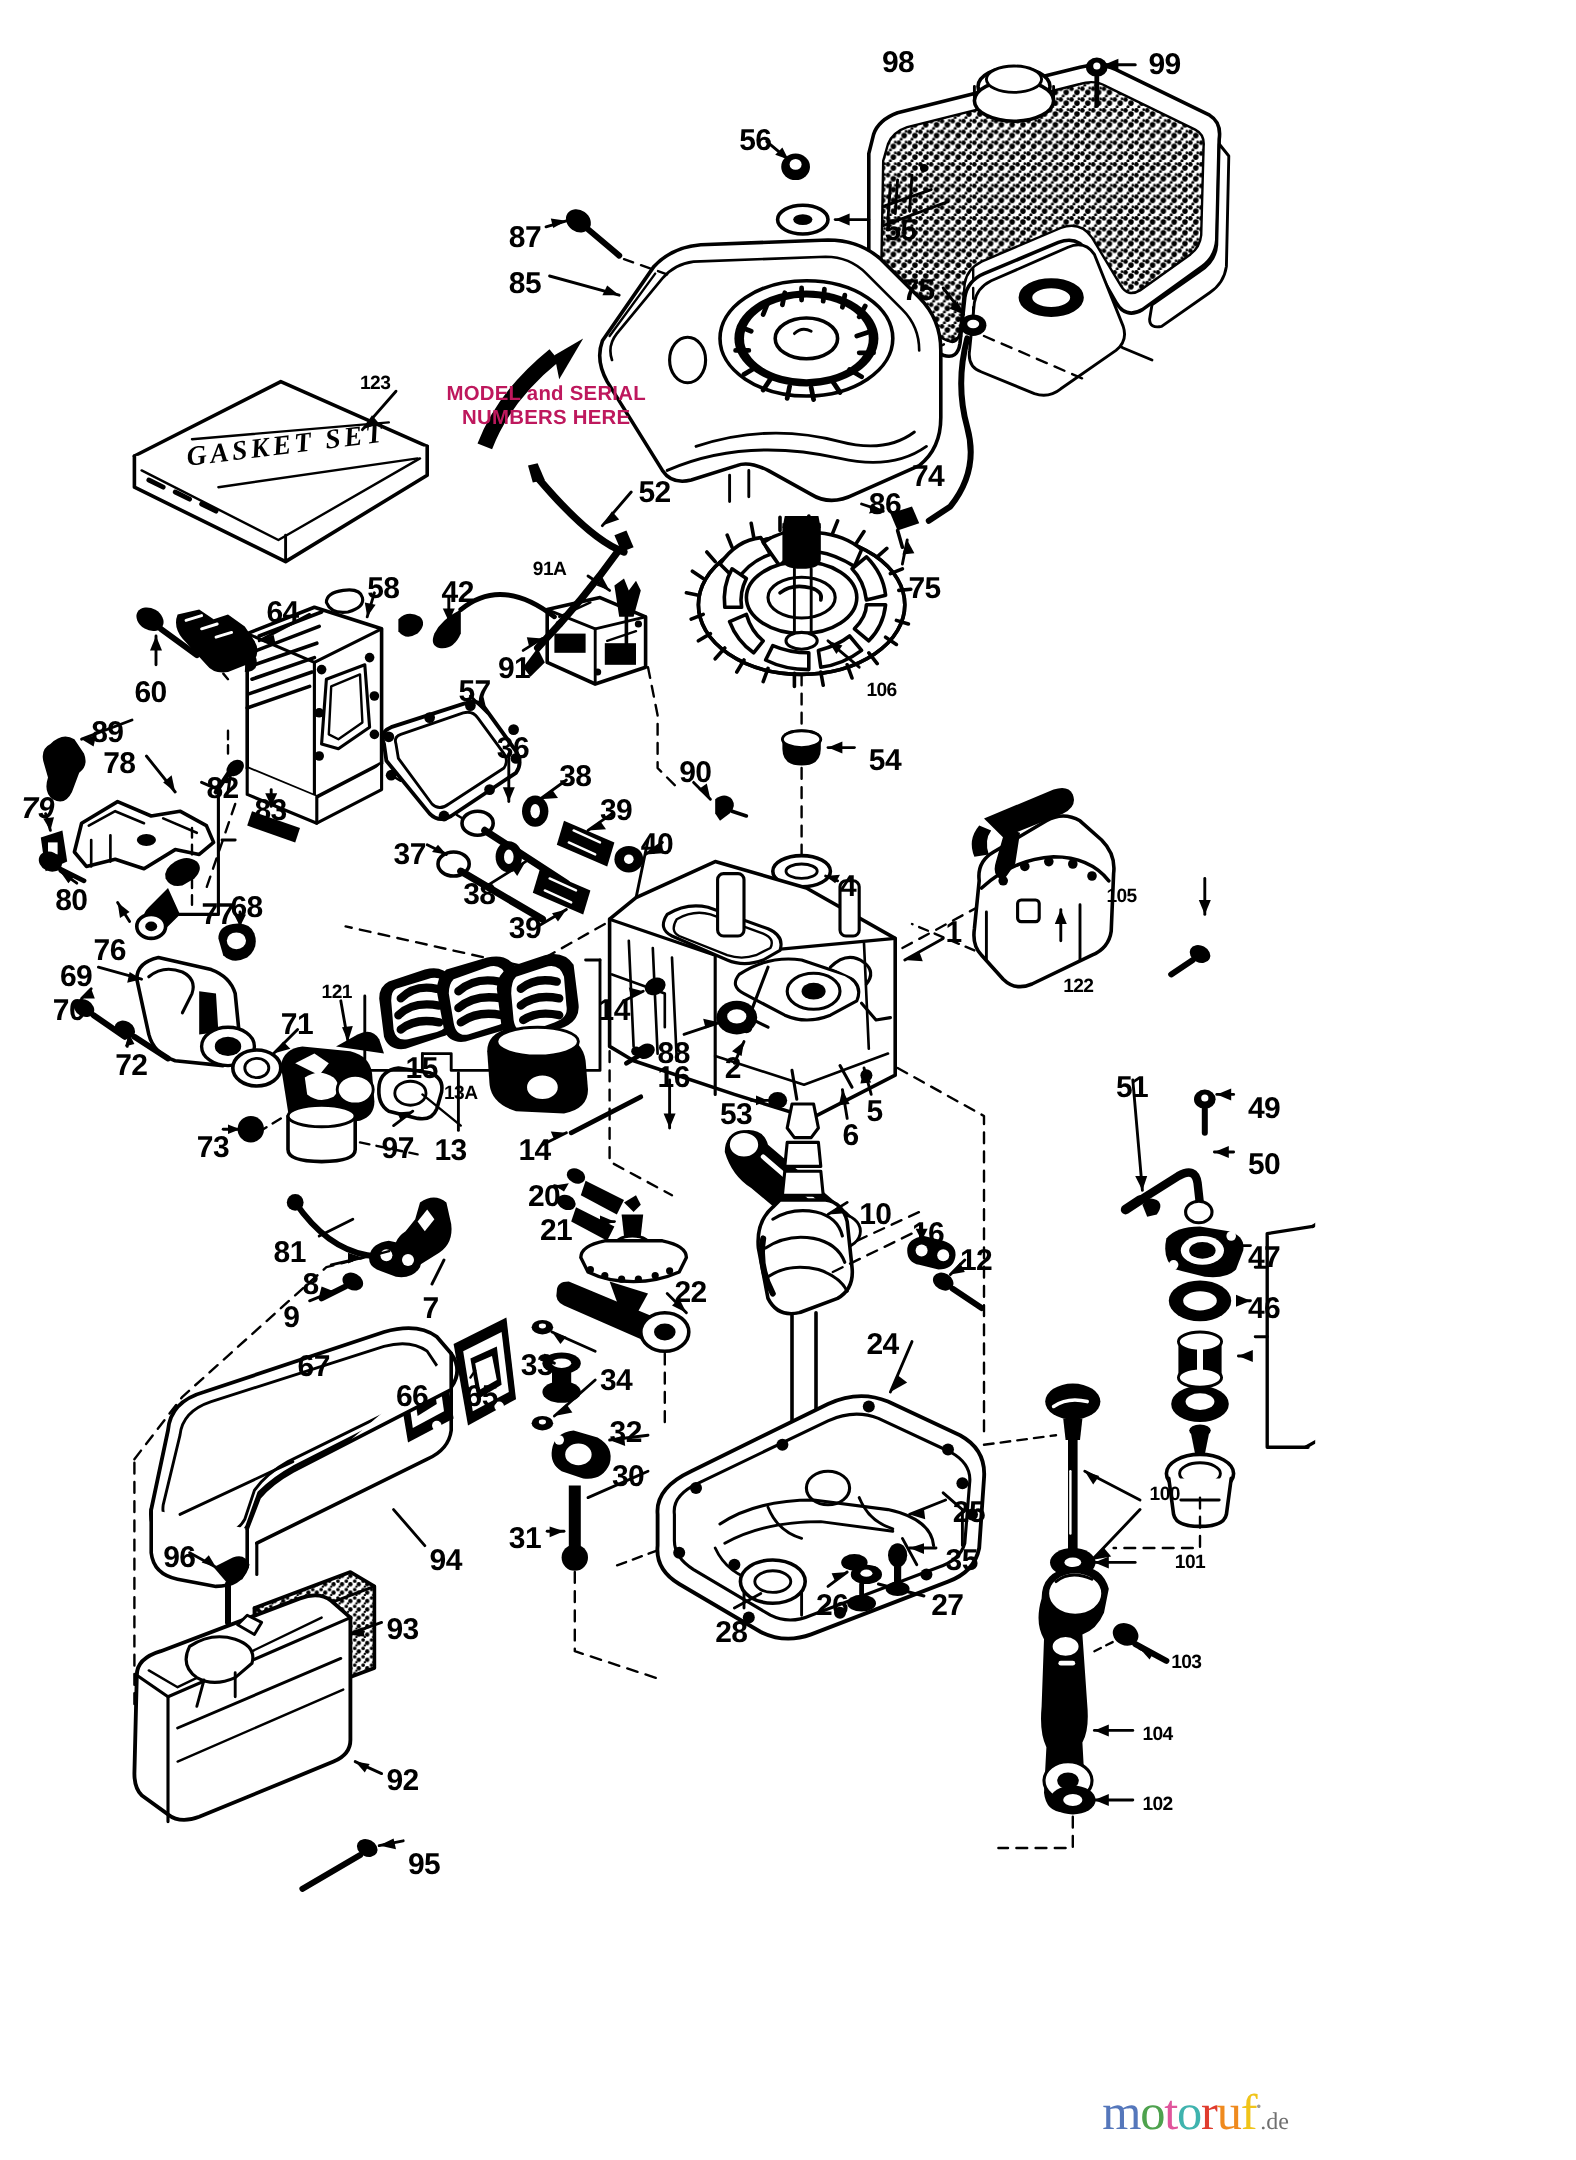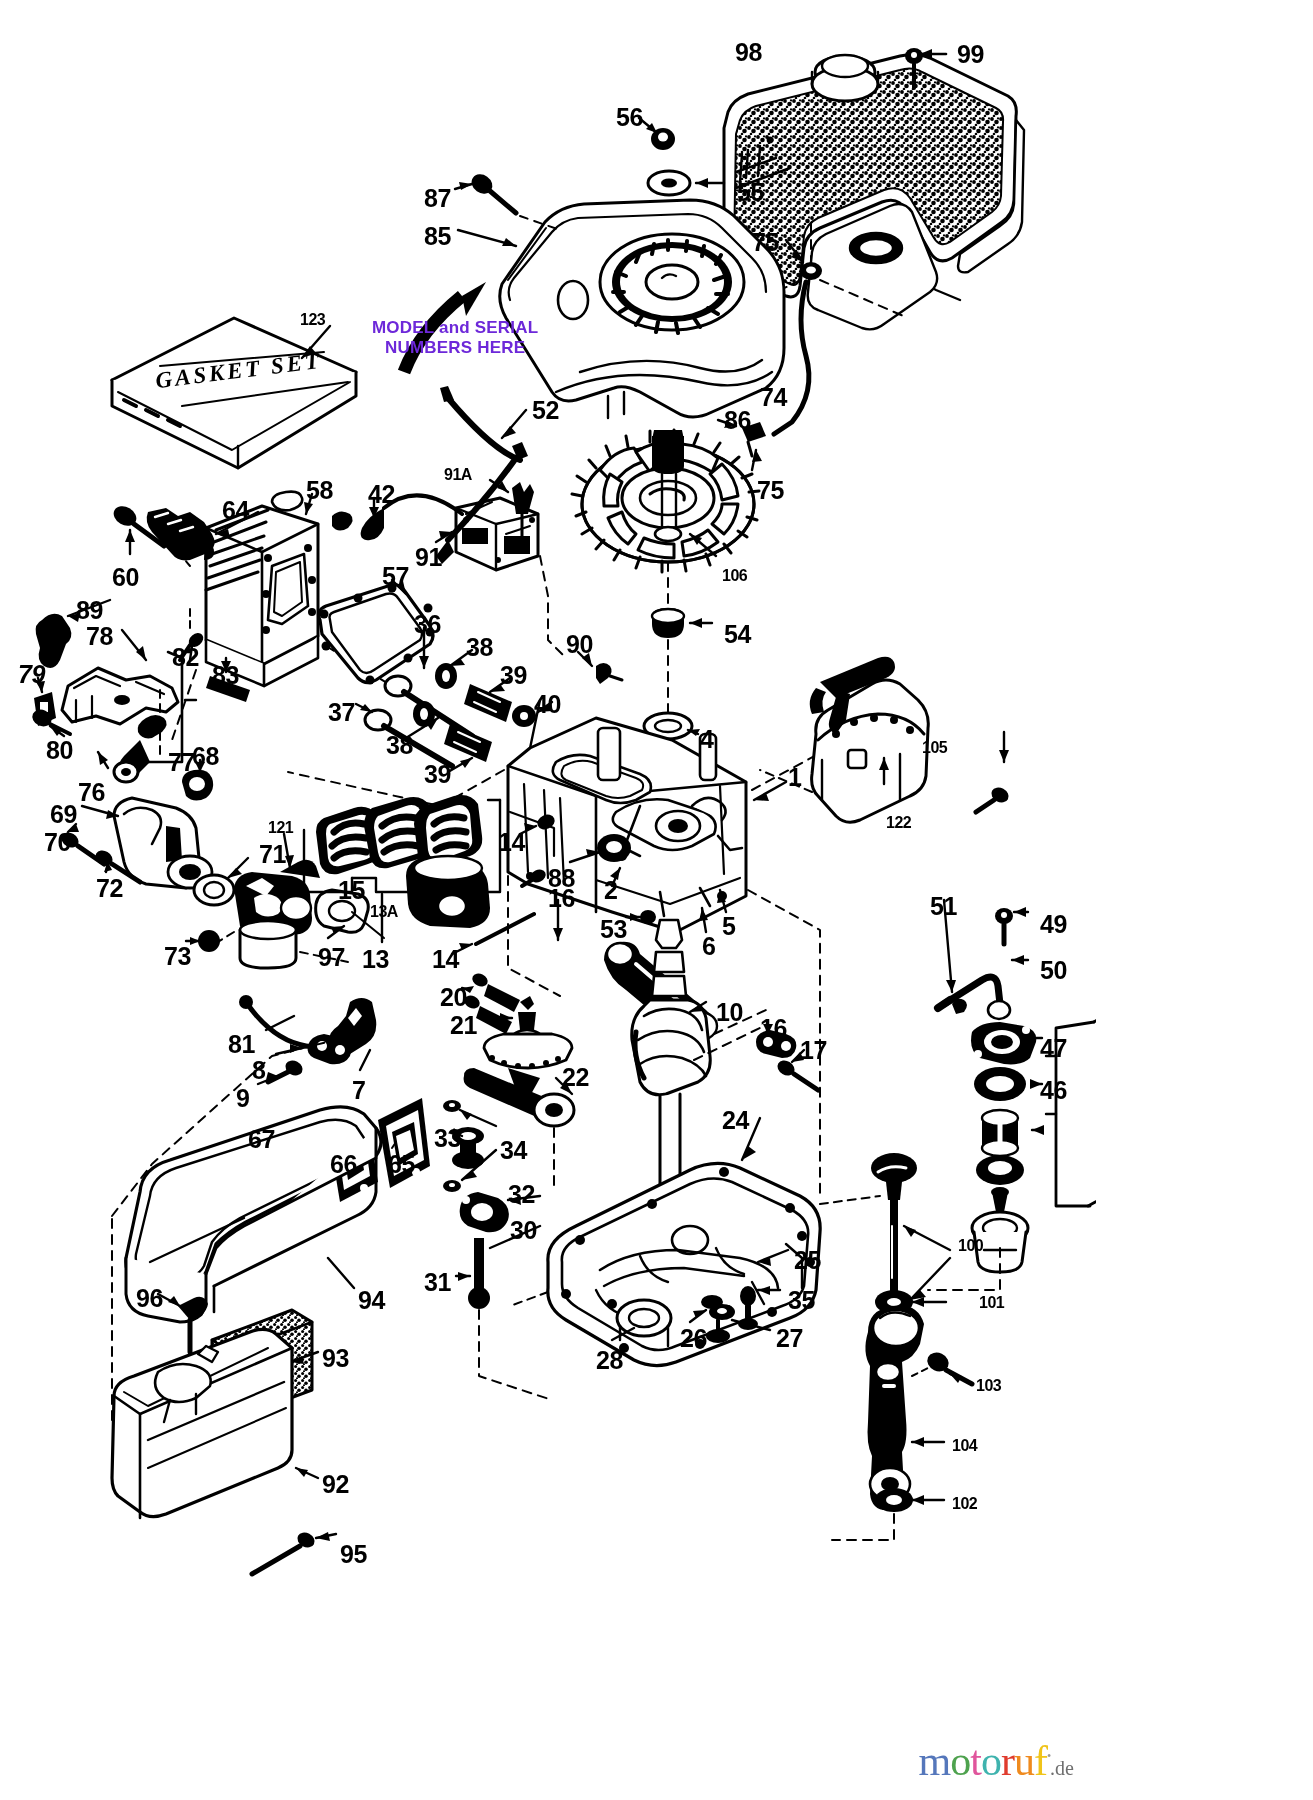--- a/index.html
+++ b/index.html
@@ -33,21 +33,21 @@
     white-space:nowrap;
     user-select:none;
   }
   .cal.sm{font-size:16px;}
   .note{
     position:absolute;
     font-family:"Liberation Sans", sans-serif;
     font-weight:700;
     font-size:17px;
     line-height:1.18;
-    color:#6d28d9;
+    color:#be185d;
     text-align:center;
     letter-spacing:0.2px;
     white-space:pre-line;
   }
   .gasket-txt{
     position:absolute;
     font-family:"Liberation Serif", serif;
     font-style:italic;
     font-weight:700;
     font-size:23px;
@@ -1168,21 +1168,21 @@
       <div class="cal" style="left: 46px; top: 738px;">80</div>
       <div class="cal" style="left: 700px; top: 727px;">4</div>
       <div class="cal sm" style="left: 922px; top: 740px;">105</div>
       <div class="cal" style="left: 168px; top: 750px;">77</div>
       <div class="cal" style="left: 192px; top: 744px;">68</div>
       <div class="cal" style="left: 78px; top: 780px;">76</div>
       <div class="cal" style="left: 788px; top: 765px;">1</div>
       <div class="cal" style="left: 50px; top: 802px;">69</div>
       <div class="cal" style="left: 44px; top: 830px;">70</div>
       <div class="cal sm" style="left: 886px; top: 815px;">122</div>
-      <div class="cal" style="left: 234px; top: 842px; margin-left: 25px;">71</div>
+      <div class="cal" style="left: 234px; top: 842px;">71</div>
       <div class="cal sm" style="left: 268px; top: 820px;">121</div>
       <div class="cal" style="left: 96px; top: 876px;">72</div>
       <div class="cal" style="left: 338px; top: 878px;">15</div>
       <div class="cal" style="left: 498px; top: 830px;">14</div>
       <div class="cal" style="left: 548px; top: 866px;">88</div>
       <div class="cal" style="left: 548px; top: 886px;">16</div>
       <div class="cal" style="left: 604px; top: 878px;">2</div>
       <div class="cal sm" style="left: 370px; top: 904px;">13A</div>
       <div class="cal" style="left: 318px; top: 945px;">97</div>
       <div class="cal" style="left: 362px; top: 947px;">13</div>
@@ -1191,21 +1191,21 @@
       <div class="cal" style="left: 600px; top: 917px;">53</div>
       <div class="cal" style="left: 702px; top: 934px;">6</div>
       <div class="cal" style="left: 722px; top: 914px;">5</div>
       <div class="cal" style="left: 930px; top: 894px;">51</div>
       <div class="cal" style="left: 1040px; top: 912px;">49</div>
       <div class="cal" style="left: 1040px; top: 958px;">50</div>
       <div class="cal" style="left: 440px; top: 985px;">20</div>
       <div class="cal" style="left: 716px; top: 1000px;">10</div>
       <div class="cal" style="left: 450px; top: 1013px;">21</div>
       <div class="cal" style="left: 760px; top: 1016px;">16</div>
-      <div class="cal" style="left: 800px; top: 1038px;">17</div>
+      <div class="cal" style="left: 800px; top: 1038px;">12</div>
       <div class="cal" style="left: 1040px; top: 1036px;">47</div>
       <div class="cal" style="left: 1122px; top: 1052px;">45</div>
       <div class="cal" style="left: 562px; top: 1065px;">22</div>
       <div class="cal" style="left: 1040px; top: 1078px;">46</div>
       <div class="cal" style="left: 228px; top: 1032px;">81</div>
       <div class="cal" style="left: 252px; top: 1058px;">8</div>
       <div class="cal" style="left: 236px; top: 1086px;">9</div>
       <div class="cal" style="left: 352px; top: 1078px;">7</div>
       <div class="cal" style="left: 722px; top: 1108px;">24</div>
       <div class="cal" style="left: 248px; top: 1127px;">67</div>

